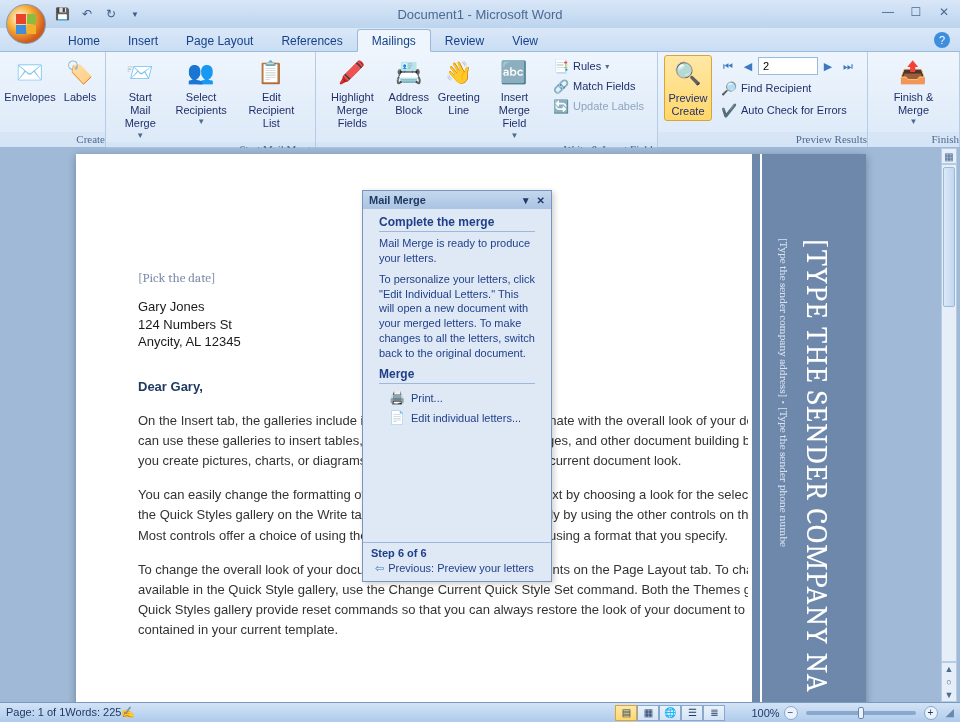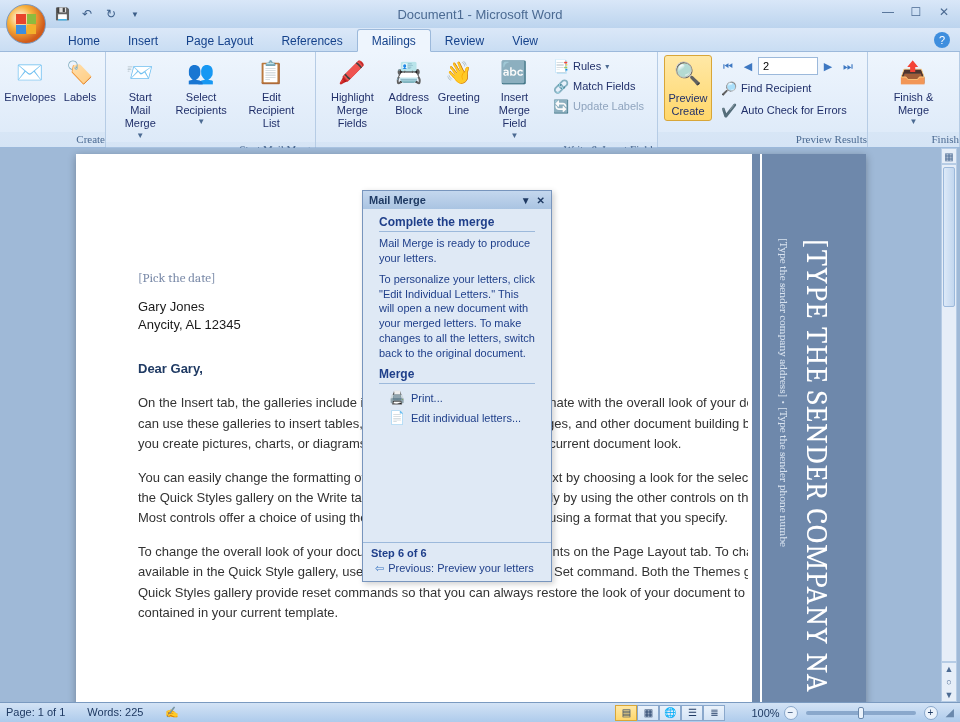--- a/index.html
+++ b/index.html
@@ -68,21 +68,21 @@
   .tp-body{padding:6px 16px 4px;}
   .tp-heading{color:#1f3f8a; font-weight:bold; font-size:12px; border-bottom:1px solid #9cb9db; padding-bottom:2px; margin-bottom:4px;}
   .tp-text{color:#1f3f8a; line-height:1.35; margin-bottom:6px;}
   .tp-link{display:flex; align-items:center; gap:6px; color:#1f3f8a; padding:2px 0 2px 10px; cursor:pointer;}
   .tp-footer{border-top:1px solid #9cb9db; padding:4px 8px 6px;}
   .tp-step{color:#1f3f8a; font-weight:bold; margin-bottom:3px;}
   .tp-prev{display:flex;align-items:center;gap:4px;color:#1f3f8a;cursor:pointer;padding-left:4px;}
 
   
   .statusbar{position:absolute; left:0; right:0; bottom:0; height:20px; background:linear-gradient(#d3e3f5,#aecbec); border-top:1px solid #7a9ac0; display:flex; align-items:center; font-size:11px; color:#1f3a63; padding:0 6px; justify-content:space-between;}
-  .sb-left{display:flex; gap:22px;}
+  .sb-left{display:flex; gap:0;}
   .sb-right{display:flex; align-items:center; gap:4px;}
   .view-btns{display:flex; gap:0;}
   .view-btn{width:22px;height:16px;border:1px solid #8aa8cc;background:linear-gradient(#eaf2fb,#d3e3f5);display:flex;align-items:center;justify-content:center;font-size:10px;}
   .view-btn.active{background:linear-gradient(#ffe8a6,#ffd76b);border-color:#d8a638;}
   .zoom-slider{width:110px;height:4px;background:#8aa8cc;border-radius:2px;position:relative;margin:0 4px;}
   .zoom-thumb{position:absolute;left:50%;top:-4px;width:6px;height:12px;background:#eaf2fb;border:1px solid #6a88ac;border-radius:2px;transform:translateX(-50%);}
   .zoom-btn{width:14px;height:14px;border:1px solid #8aa8cc;border-radius:50%;background:#eaf2fb;display:flex;align-items:center;justify-content:center;font-size:10px;cursor:pointer;}
 </style>
 </head>
 <body>
@@ -256,20 +256,21 @@
 
   <div class="page">
     <div class="sidebar-band">
       <div class="sidebar-text">[TYPE THE SENDER COMPANY NA</div>
       <div class="sidebar-sub">[Type the sender company address] • [Type the sender phone numbe</div>
     </div>
     <div class="page-content">
       <div class="date-field">[Pick the date]</div>
       <div class="addr">
         <div>Gary Jones</div>
+        <div>124 Numbers St</div>
         <div>Anycity, AL 12345</div>
       </div>
       <div class="dear">Dear Gary,</div>
       <div class="para">On the Insert tab, the galleries include items that are designed to coordinate with the overall look of your document. You can use these galleries to insert tables, headers, footers, lists, cover pages, and other document building blocks. When you create pictures, charts, or diagrams, they also coordinate with your current document look.</div>
       <div class="para">You can easily change the formatting of selected text in the document text by choosing a look for the selected text from the Quick Styles gallery on the Write tab. You can also format text directly by using the other controls on the Write tab. Most controls offer a choice of using the look from the current theme or using a format that you specify.</div>
       <div class="para">To change the overall look of your document, choose new Theme elements on the Page Layout tab. To change the looks available in the Quick Style gallery, use the Change Current Quick Style Set command. Both the Themes gallery and the Quick Styles gallery provide reset commands so that you can always restore the look of your document to the original contained in your current template.</div>
     </div>
   </div>
 </div>
 

